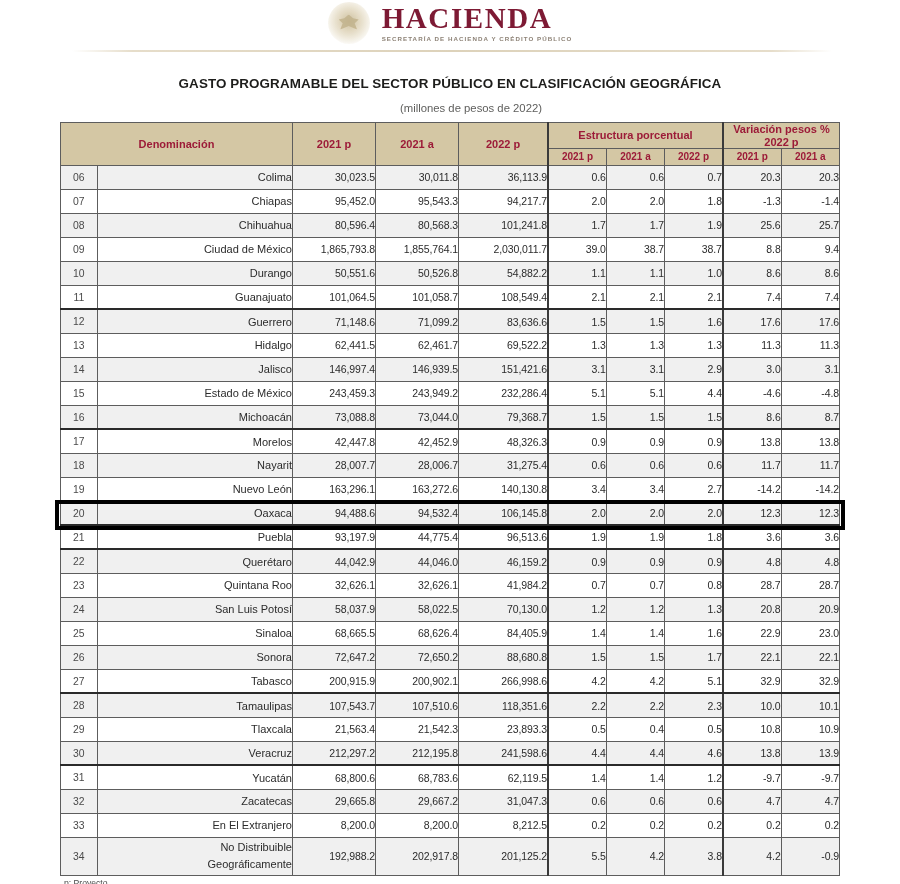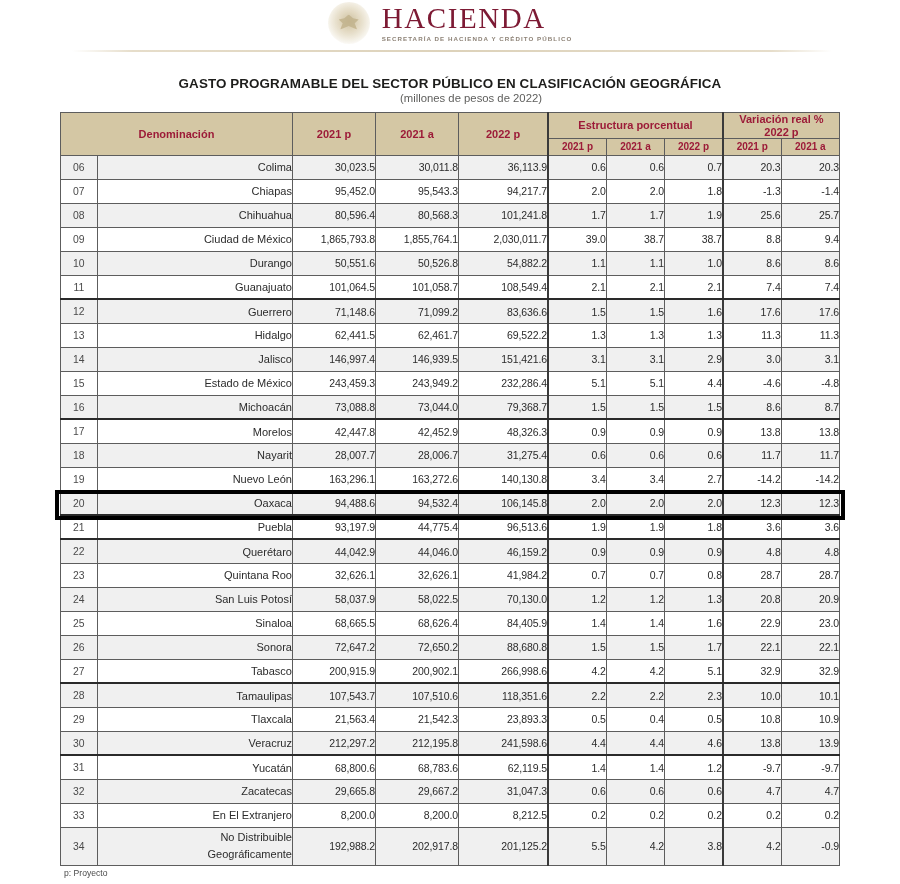--- a/index.html
+++ b/index.html
@@ -47,21 +47,21 @@
     transform: translate(-50%,-50%);
     width: 20px; height: 17px;
     background: #b9a87e;
     opacity: .75;
     clip-path: polygon(50% 0%, 72% 22%, 100% 30%, 80% 52%, 92% 88%, 50% 68%, 8% 88%, 20% 52%, 0% 30%, 28% 22%);
   }
   .brand-block { line-height: 1; }
   .brand-title {
     font-family: "Liberation Serif", serif;
     font-size: 29px;
-    font-weight: normal;
+    font-weight: bold;
     letter-spacing: 1.6px;
     color: #7d1a34;
     margin: 0 0 3px 0;
   }
   .brand-sub {
     font-size: 6.2px;
     letter-spacing: 1.05px;
     color: #8d8276;
     font-weight: bold;
     margin: 0;
@@ -76,21 +76,21 @@
     background: linear-gradient(to right, #ffffff 0%, #e6ddca 8%, #ddd2ba 50%, #e6ddca 92%, #ffffff 100%);
   }
 
   
   .doc-title {
     text-align: center;
     font-size: 13.4px;
     font-weight: bold;
     color: #1d1d1b;
     letter-spacing: .1px;
-    margin: 18px 0 1px 0;
+    margin: 18px 0 11px 0;
   }
   .doc-subtitle {
     text-align: center;
     font-size: 11.3px;
     color: #5e5e5c;
     margin: 0 0 8px 0;
     padding-left: 42px;
   }
 
   
@@ -222,21 +222,21 @@
       <col style="width:54px">
     </colgroup>
     <thead>
       <tr>
         <th colspan="2" rowspan="2">Denominación</th>
         <th rowspan="2">2021 p</th>
         <th rowspan="2">2021 a</th>
         <th rowspan="2">2022 p</th>
         <th colspan="3" class="gsep-l">Estructura porcentual</th>
         <th colspan="2" class="gsep-l">
-          <span>Variación real %</span><br>
+          <span>Variación pesos %</span><br>
           <span>2022 p</span>
         </th>
       </tr>
       <tr>
         <th class="sub gsep-l">2021 p</th>
         <th class="sub">2021 a</th>
         <th class="sub">2022 p</th>
         <th class="sub gsep-l">2021 p</th>
         <th class="sub">2021 a</th>
       </tr>

